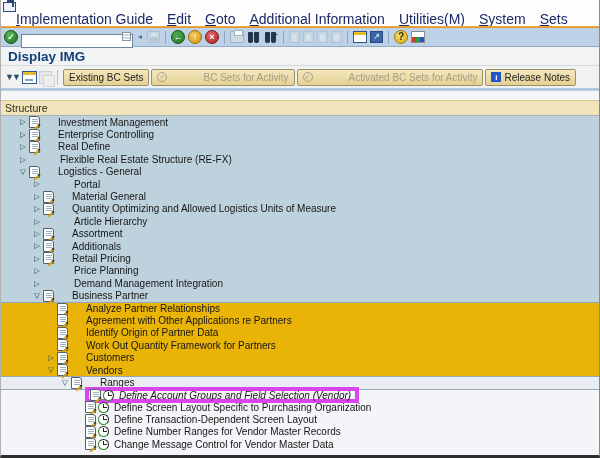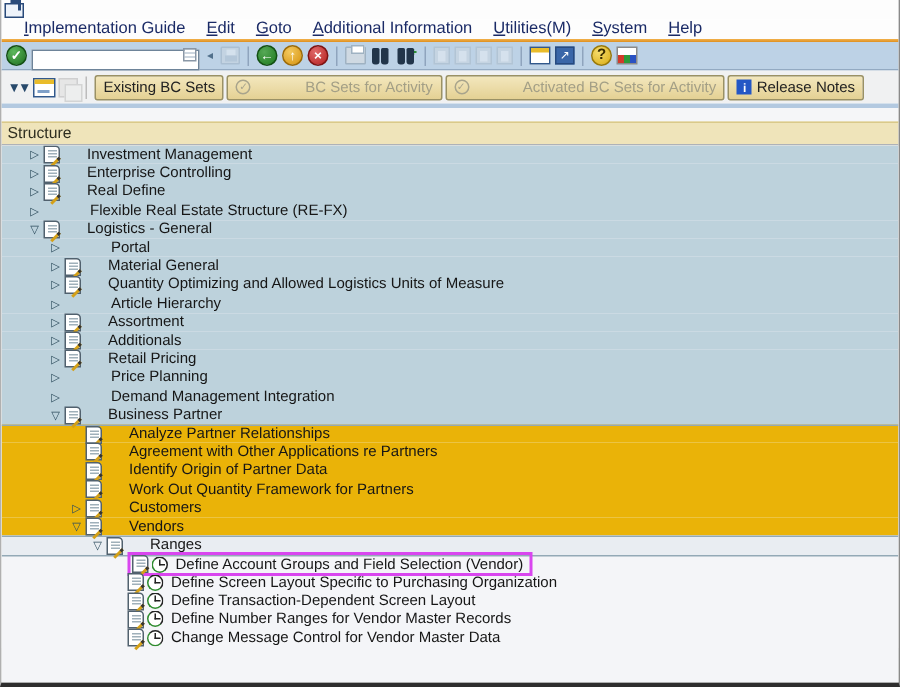--- a/index.html
+++ b/index.html
@@ -8,21 +8,21 @@
          border-bottom:3px solid #2e2e2e; overflow:hidden; background:#fff; display:flex; flex-direction:column; }
 
   
   .titlebar { height:13px; background:#fdfdfd; display:flex; align-items:center; padding-left:2px; }
   .sysicon { width:13px; height:10px; border:1px solid #2a4a7a; background:#eef3fa; position:relative; }
   .sysicon::after { content:""; position:absolute; right:1px; top:-3px; width:5px; height:5px;
                     border-top:2px solid #2a4a7a; border-right:2px solid #2a4a7a; }
 
   
   .menubar { height:13px; background:#fdfdfd; display:flex; align-items:center; padding-left:8px; }
-  .menu-item { display:inline-block; font-size:11px; color:#1a2a66; padding:0 7px; line-height:13px; cursor:default; }
+  .menu-item { display:inline-block; font-size:14px; color:#1a2a66; padding:0 7px; line-height:13px; cursor:default; }
   .menu-item::first-letter { text-decoration:underline; }
   .orange-line { height:2px; background:linear-gradient(#f2b24d,#df8f1f); }
 
   
   .stdbar { height:19px; background:#bdd2e6; border-bottom:1px solid #93aac2; display:flex; align-items:center;
             padding-left:3px; gap:3px; }
   .tsep { width:1px; height:13px; background:#8fa4bd; margin:0 2px; flex:none; }
   .ticon { width:15px; height:14px; flex:none; display:flex; align-items:center; justify-content:center;
            font-size:9px; line-height:1; cursor:default; }
   .k-enter { width:14px; height:14px; border-radius:50%; background:radial-gradient(circle at 35% 30%,#5cb85c,#1f6e1f);
@@ -101,37 +101,37 @@
   .doc::before { content:""; position:absolute; left:2px; top:2px; width:6px; height:1px; background:#9fb0ba;
                  box-shadow:0 2px 0 #9fb0ba, 0 4px 0 #9fb0ba; }
   .doc::after { content:""; position:absolute; right:-2px; bottom:-1px; width:6px; height:2px; background:#d4a017;
                 border-right:2px solid #333; transform:rotate(-45deg); }
   .slot { flex:none; width:17px; display:flex; align-items:center; }
   .clock { width:11px; height:11px; margin-left:2px; border:1px solid #222; border-left-color:#2e8b2e;
            border-bottom-color:#2e8b2e; border-radius:50%; background:#fff; position:relative; }
   .clock::before { content:""; position:absolute; left:4px; top:1px; width:1px; height:4px; background:#222; }
   .clock::after { content:""; position:absolute; left:4px; top:4px; width:4px; height:1px; background:#222; }
   .tlabel { padding-left:1px; }
-  .redbox { display:flex; align-items:center; border:2px solid #d946ef; height:16px; margin:-2px 0; padding:0 4px 0 1px; }
+  .redbox { display:flex; align-items:center; border:4px solid #d946ef; height:16px; margin:-2px 0; padding:0 4px 0 1px;font-style:italic; }
 </style>
 </head>
 <body>
 
 <div id="win">
   <div class="titlebar">
     <span class="sysicon"></span>
   </div>
   <div class="menubar">
       <span class="menu-item">Implementation Guide</span>
       <span class="menu-item">Edit</span>
       <span class="menu-item">Goto</span>
       <span class="menu-item">Additional Information</span>
       <span class="menu-item">Utilities(M)</span>
       <span class="menu-item">System</span>
-      <span class="menu-item">Help</span>
+      <span class="menu-item">Sets</span>
     </div>
   <div class="orange-line"></div>
   <div class="stdbar">
       <span class="ticon k-enter">✓</span>
       <span class="fieldwrap"><input value="" style=""><span class="field-end"></span></span>
       <span class="ticon k-histdrop">◂</span>
       <span class="ticon k-save dis"></span>
       <span class="tsep"></span>
       <span class="ticon k-back">←</span>
       <span class="ticon k-exit">↑</span>
@@ -145,20 +145,23 @@
       <span class="ticon k-page dis"></span>
       <span class="ticon k-page dis"></span>
       <span class="ticon k-page dis"></span>
       <span class="tsep"></span>
       <span class="ticon k-newsession"></span>
       <span class="ticon k-shortcut">↗</span>
       <span class="tsep"></span>
       <span class="ticon k-help">?</span>
       <span class="ticon k-customize"></span>
     </div>
+  <div class="titlerow">
+    <span>Display IMG</span>
+  </div>
   <div class="appbar">
       <span class="aicon a-choose">▼▼</span>
       <span class="aicon a-bcset"></span>
       <span class="aicon a-copy dis"></span>
       <span class="asep"></span>
       <button class="sapbtn">
         <span>Existing BC Sets</span>
       </button>
       <button class="sapbtn disabled">
         <span class="btn-ico-activate">✓</span>

